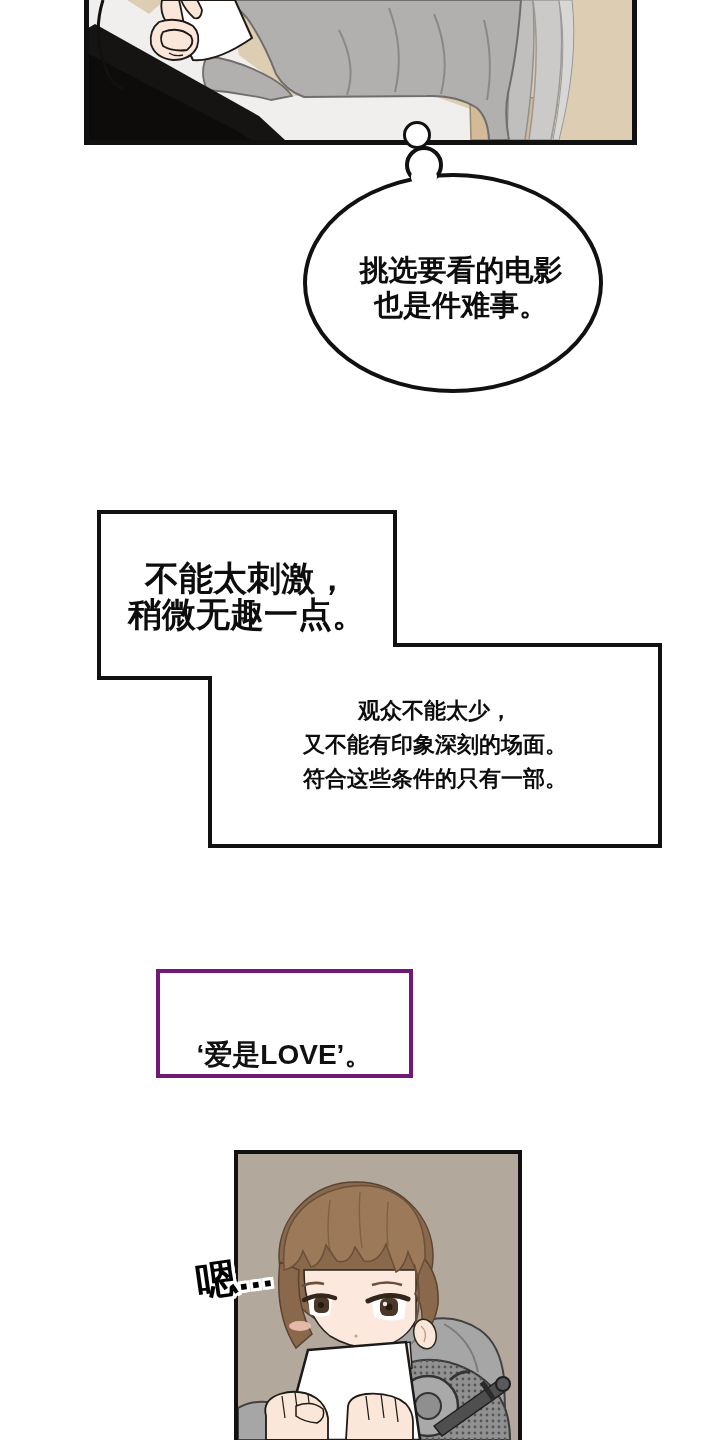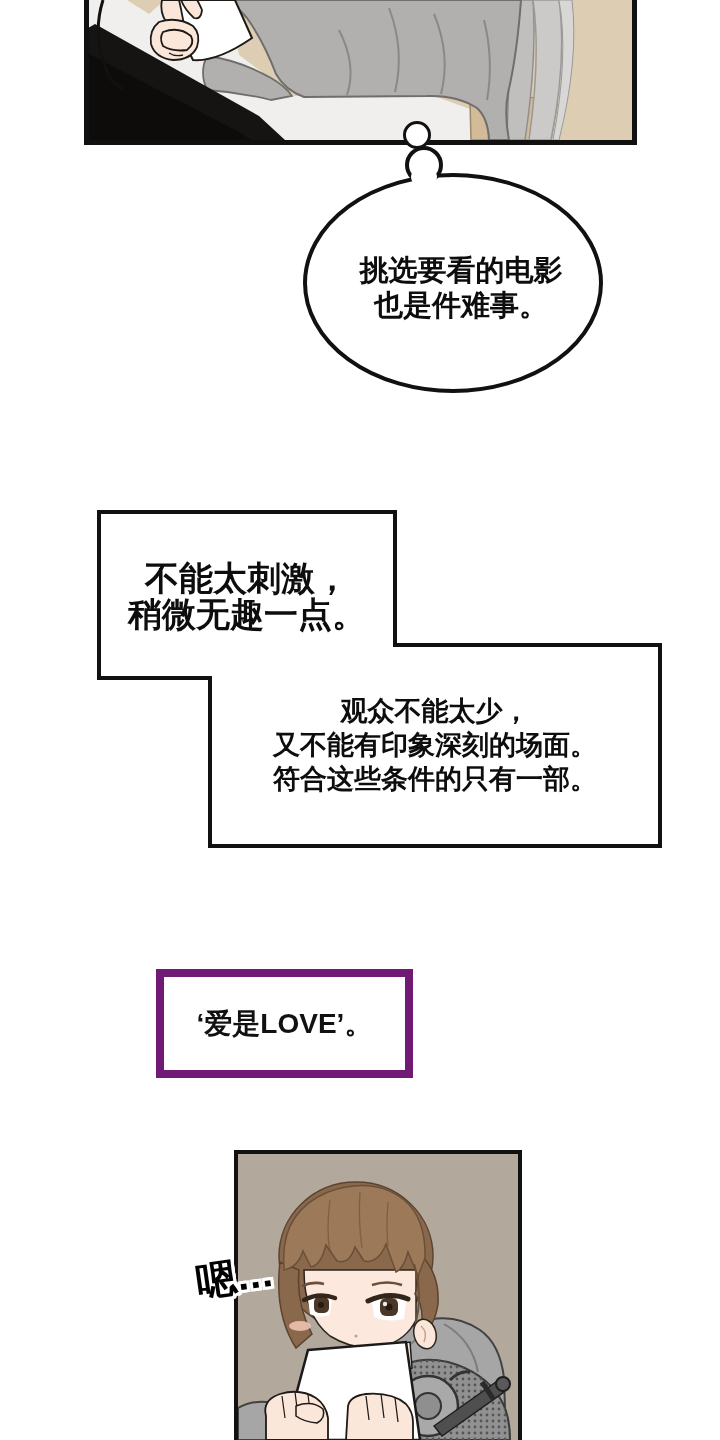--- a/index.html
+++ b/index.html
@@ -28,24 +28,24 @@
   }
   .bubble-svg{left:300px;top:145px;z-index:2;}
   .boxes-svg{left:95px;top:506px;z-index:1;}
   
   .cjk{
     text-align:center;white-space:pre-line;font-weight:700;color:#0d0d0d;
     z-index:4;
   }
   .bubble-text{left:308px;top:253px;width:290px;font-size:29px;line-height:35px;margin-left:8px;}
   .box1-text{left:99px;top:560px;width:296px;font-size:34px;line-height:36px;}
-  .box2-text{left:212px;top:694px;width:446px;font-size:27px;line-height:34px;}
+  .box2-text{left:212px;top:694px;width:446px;font-size:22px;line-height:34px;}
   .box3{
     left:156px;top:969px;width:257px;height:109px;box-sizing:border-box;
-    border:8px solid #701a75;background:#fff;display:flex;align-items:center;justify-content:center;
+    border:4px solid #701a75;background:#fff;display:flex;align-items:flex-end;justify-content:center;
     z-index:1;
   }
   .box3-text{font-size:28px;font-weight:700;white-space:pre-line;}
   .sfx{
     left:196px;top:1250px;font-size:40px;font-weight:900;color:#000;z-index:6;
     transform:rotate(-8deg);letter-spacing:1px;
     text-shadow:
       -3px -3px 0 #fff, 3px -3px 0 #fff, -3px 3px 0 #fff, 3px 3px 0 #fff,
       -3px 0 0 #fff, 3px 0 0 #fff, 0 -3px 0 #fff, 0 3px 0 #fff,
       -2px -2px 0 #fff, 2px 2px 0 #fff, -2px 2px 0 #fff, 2px -2px 0 #fff;

